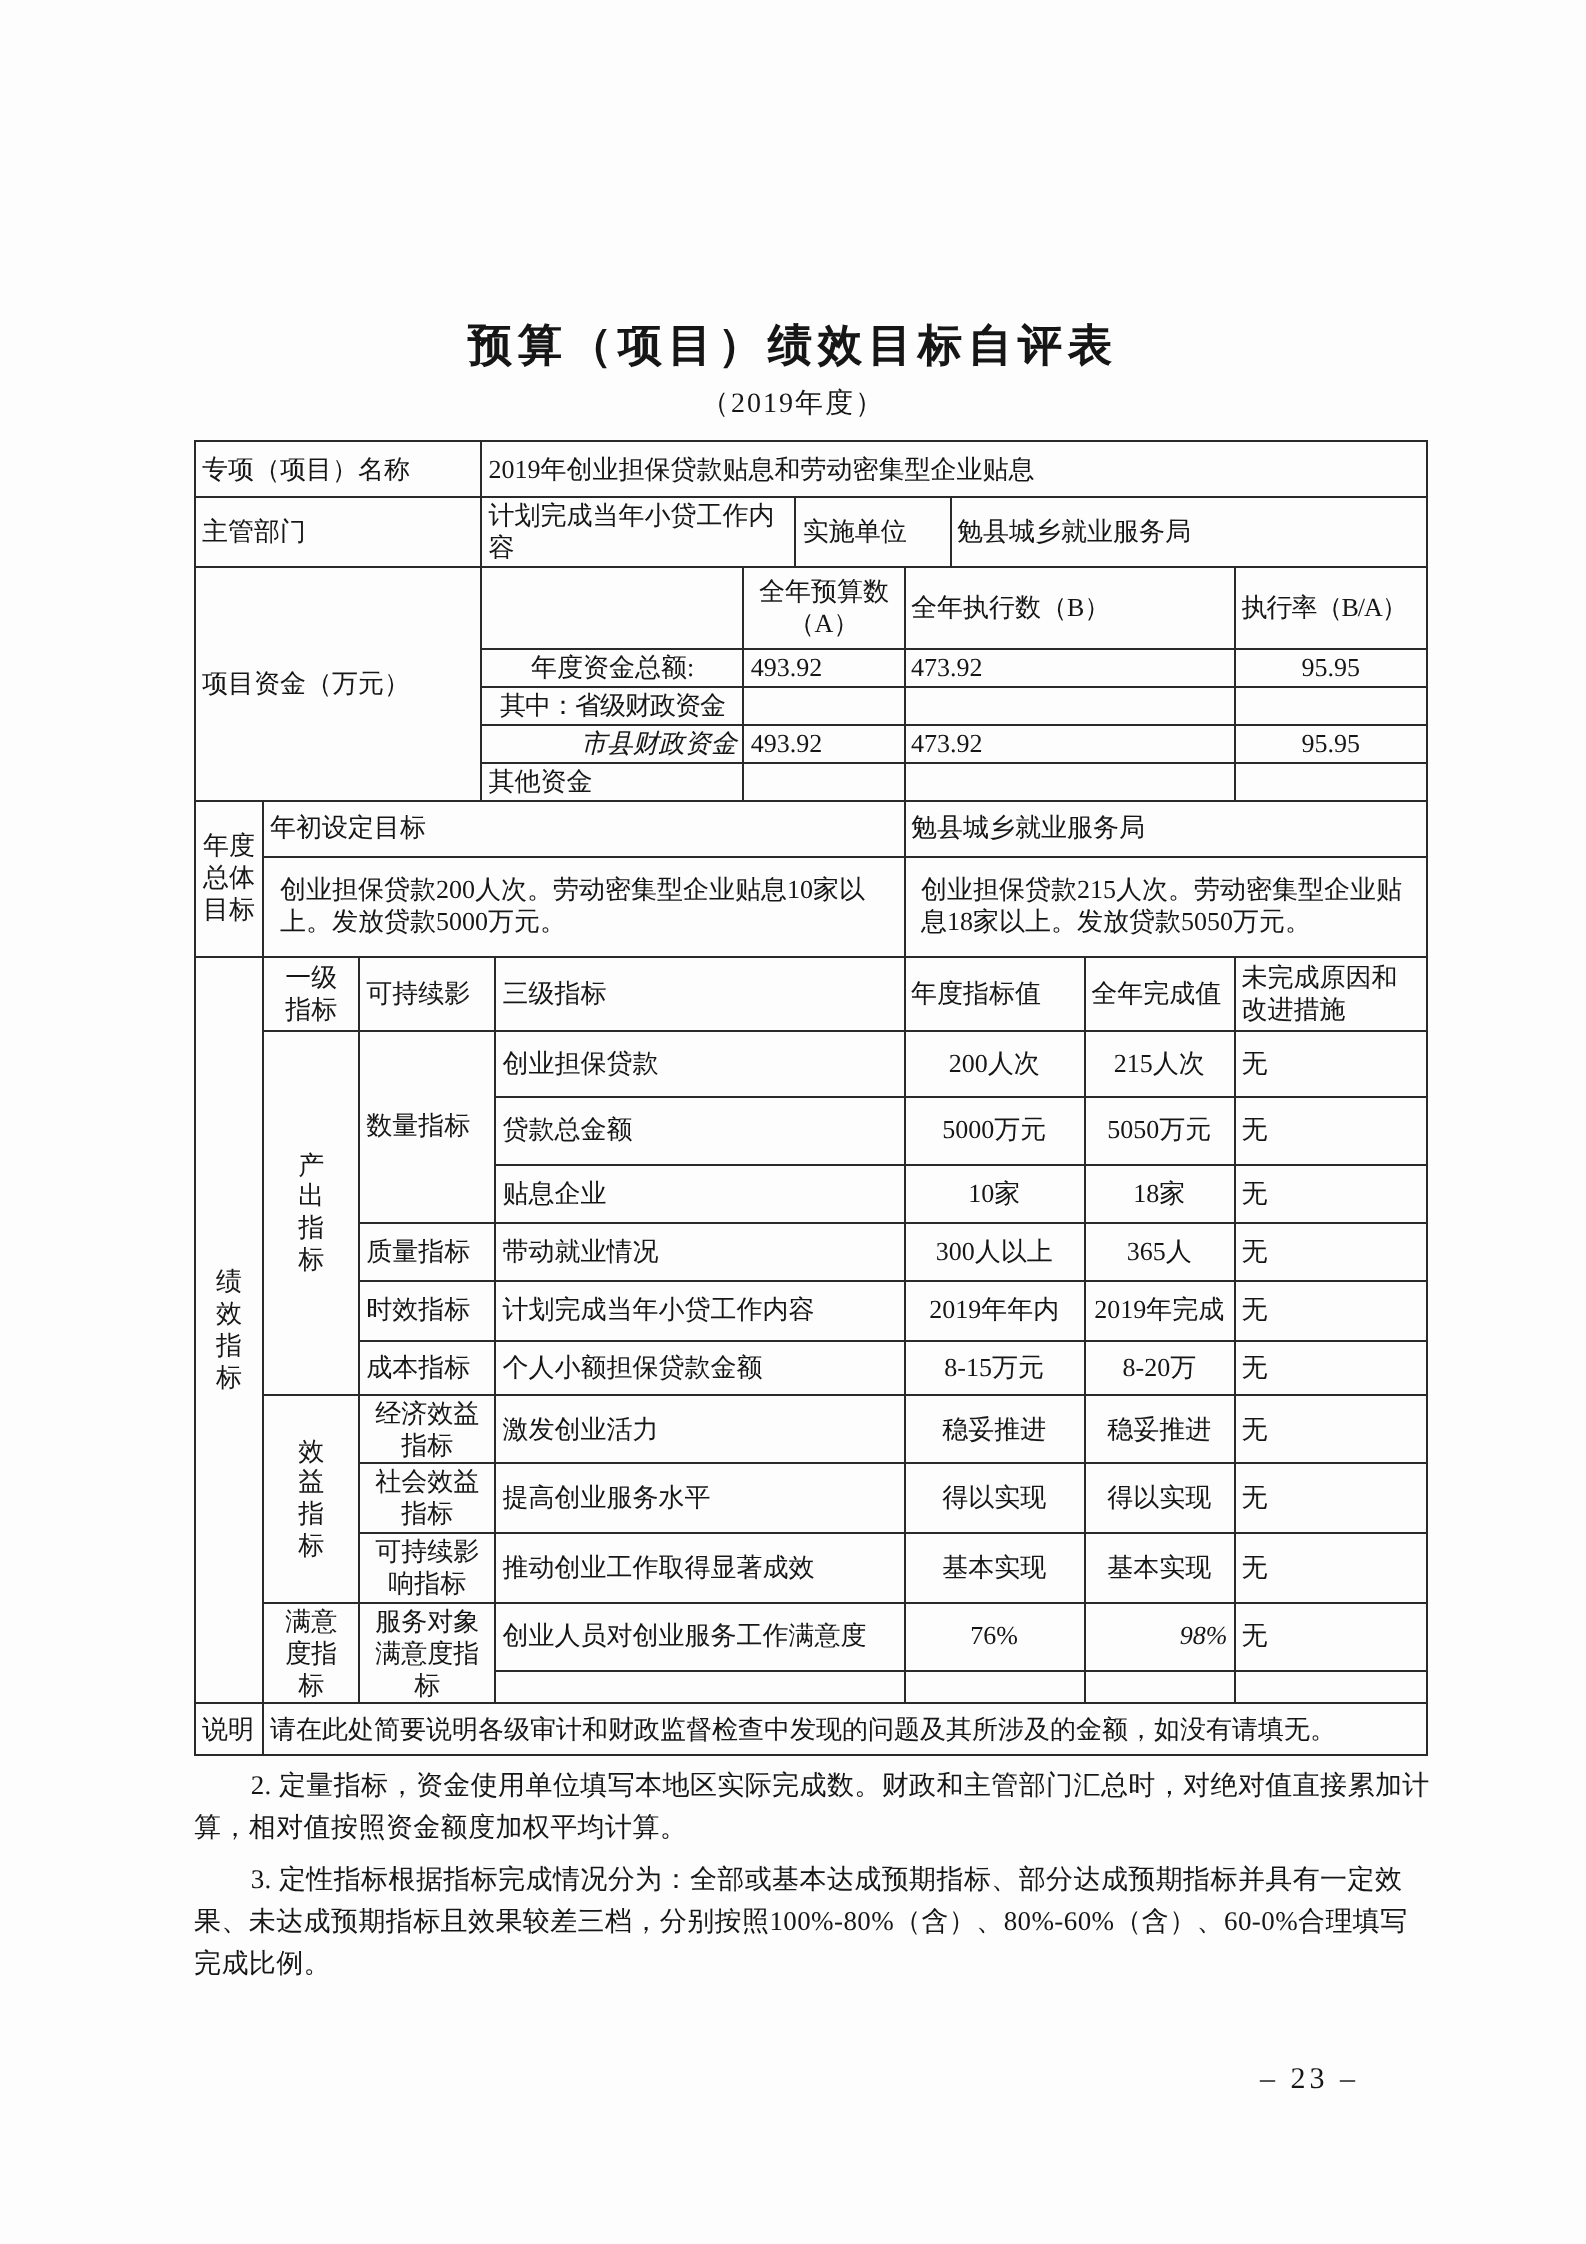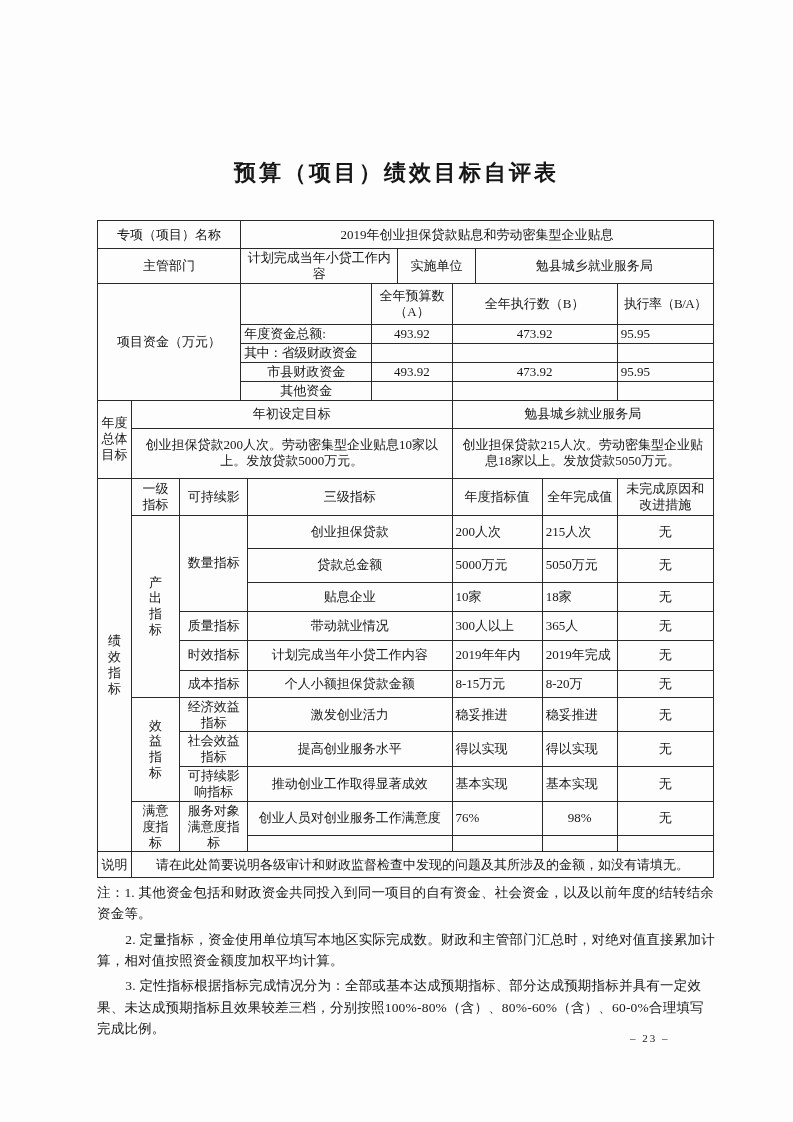--- a/index.html
+++ b/index.html
@@ -18,41 +18,42 @@
   }
   table.main{
     position:absolute; top:220px; left:97px;
     border-collapse:collapse; table-layout:fixed; width:617px;
     border:1.5px solid #222;
   }
   table.main td{
     border:1px solid #2a2a2a; font-size:13px; line-height:1.22;
     padding:1px 3px; overflow:hidden; word-break:break-all;
   }
-  .c{text-align:center;} .l{text-align:left;} .r{text-align:center;}
+  .c{text-align:left;} .l{text-align:center;} .r{text-align:right;font-style:italic;}
   .v{white-space:pre-line; text-align:center; line-height:1.35;margin-top:48px;}
   .mid{vertical-align:middle;}
   .indent{padding-left:10px;margin-top:24px;}
   .tight{letter-spacing:-0.5px;}
   .notes{
     position:absolute; top:882px; left:97px; width:620px;
     font-size:13.5px; line-height:1.58; letter-spacing:0.2px;
   }
   .notes p{margin:0 0 4px 0;}
   .notes p.ind{text-indent:2.1em;}
   .pagenum{
-    position:absolute; top:1032px; left:630px; font-size:11px; letter-spacing:2px;
+    position:absolute; top:1032px; left:630px; font-size:15px; letter-spacing:2px;
   }
 </style>
 </head>
 <body>
 
 <div class="sheet">
 
   <div class="title">预算（项目）绩效目标自评表</div>
+  <div class="subtitle">（2019年度）</div>
 
   <table class="main">
     <colgroup>
       <col style="width:34px">
         <col style="width:48px">
         <col style="width:61px">
       <col style="width:7px">
         <col style="width:124px">
         <col style="width:26px">
       <col style="width:54px">
@@ -228,20 +229,19 @@
     </tr>
 
     <tr style="height:26px">
       <td class="c mid">说明</td>
       <td colspan="10" class="c mid">请在此处简要说明各级审计和财政监督检查中发现的问题及其所涉及的金额，如没有请填无。</td>
     </tr>
   </tbody>
     </table>
 
   <div class="notes">
-    <p>注：1. 其他资金包括和财政资金共同投入到同一项目的自有资金、社会资金，以及以前年度的结转结余资金等。</p>
     <p class="ind">2. 定量指标，资金使用单位填写本地区实际完成数。财政和主管部门汇总时，对绝对值直接累加计算，相对值按照资金额度加权平均计算。</p>
     <p class="ind">3. 定性指标根据指标完成情况分为：全部或基本达成预期指标、部分达成预期指标并具有一定效果、未达成预期指标且效果较差三档，分别按照100%-80%（含）、80%-60%（含）、60-0%合理填写完成比例。</p>
   </div>
 
   <div class="pagenum">– 23 –</div>
 
 </div>
 
 </body></html>

